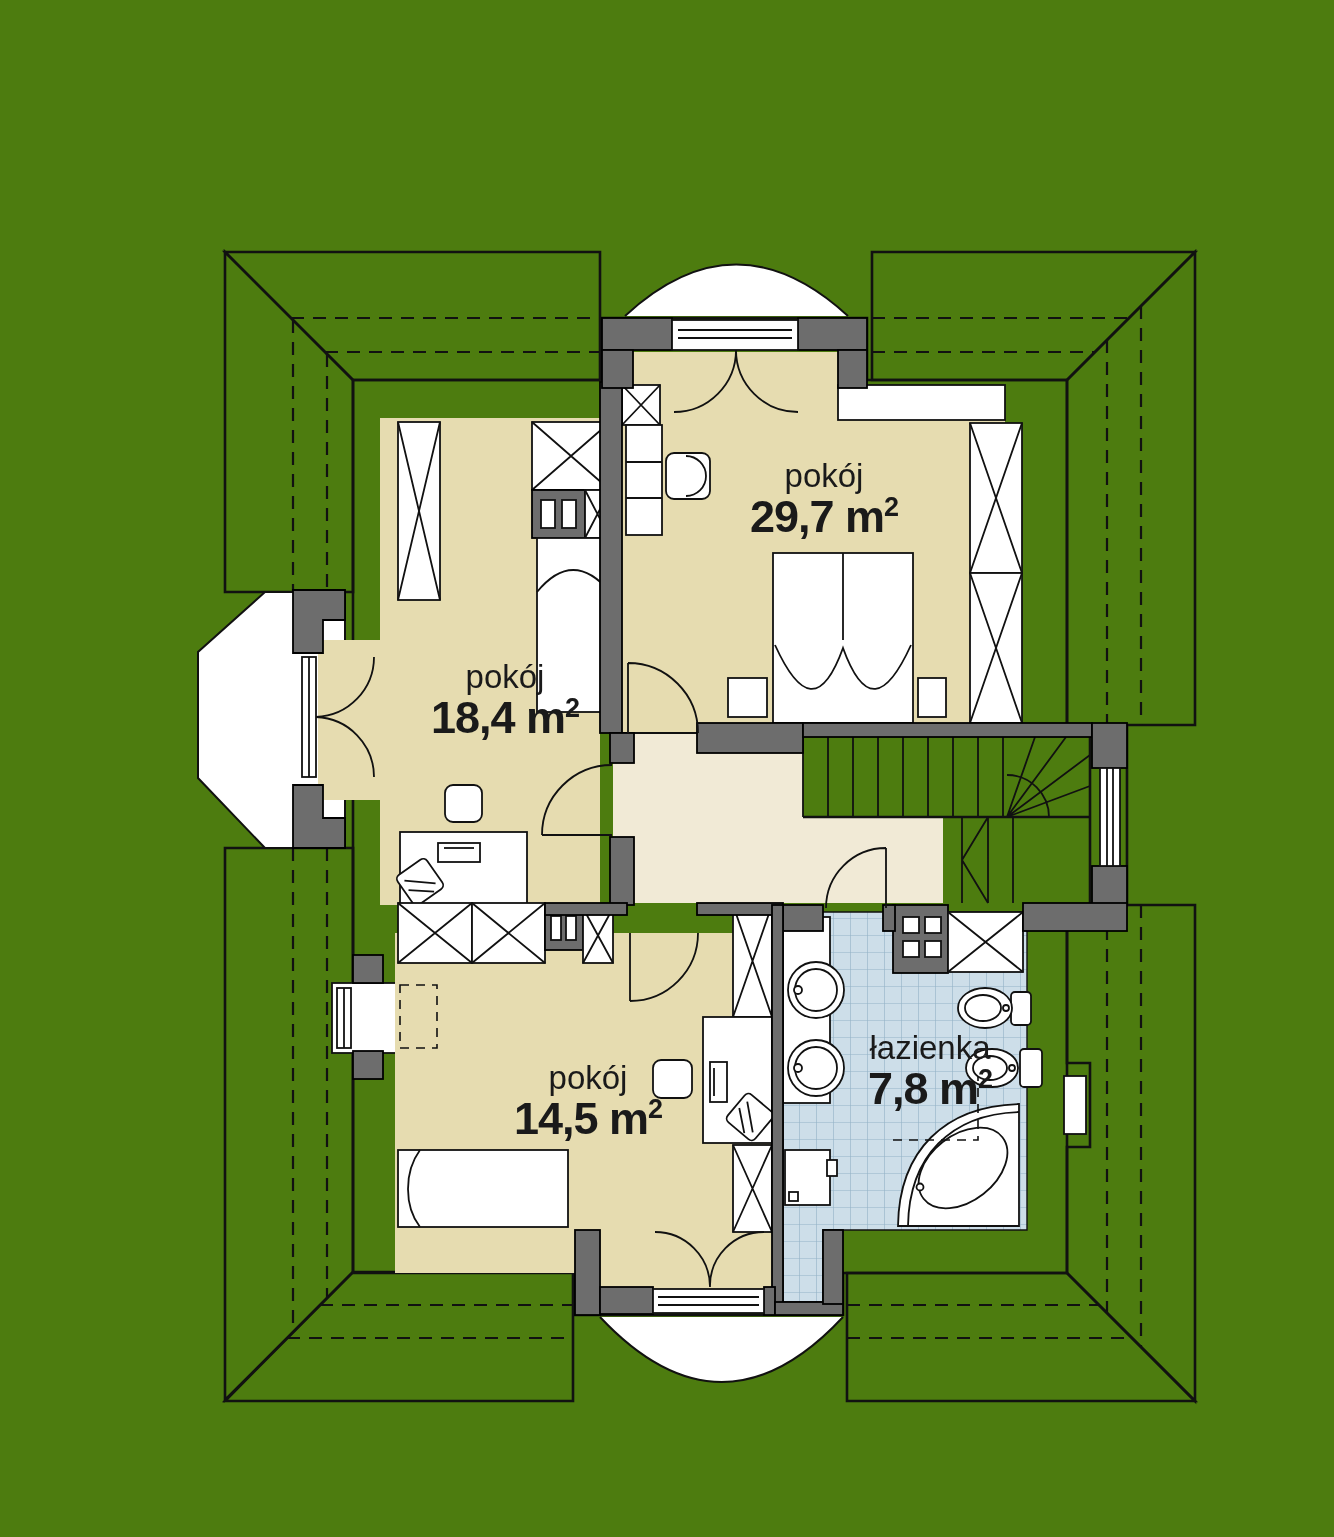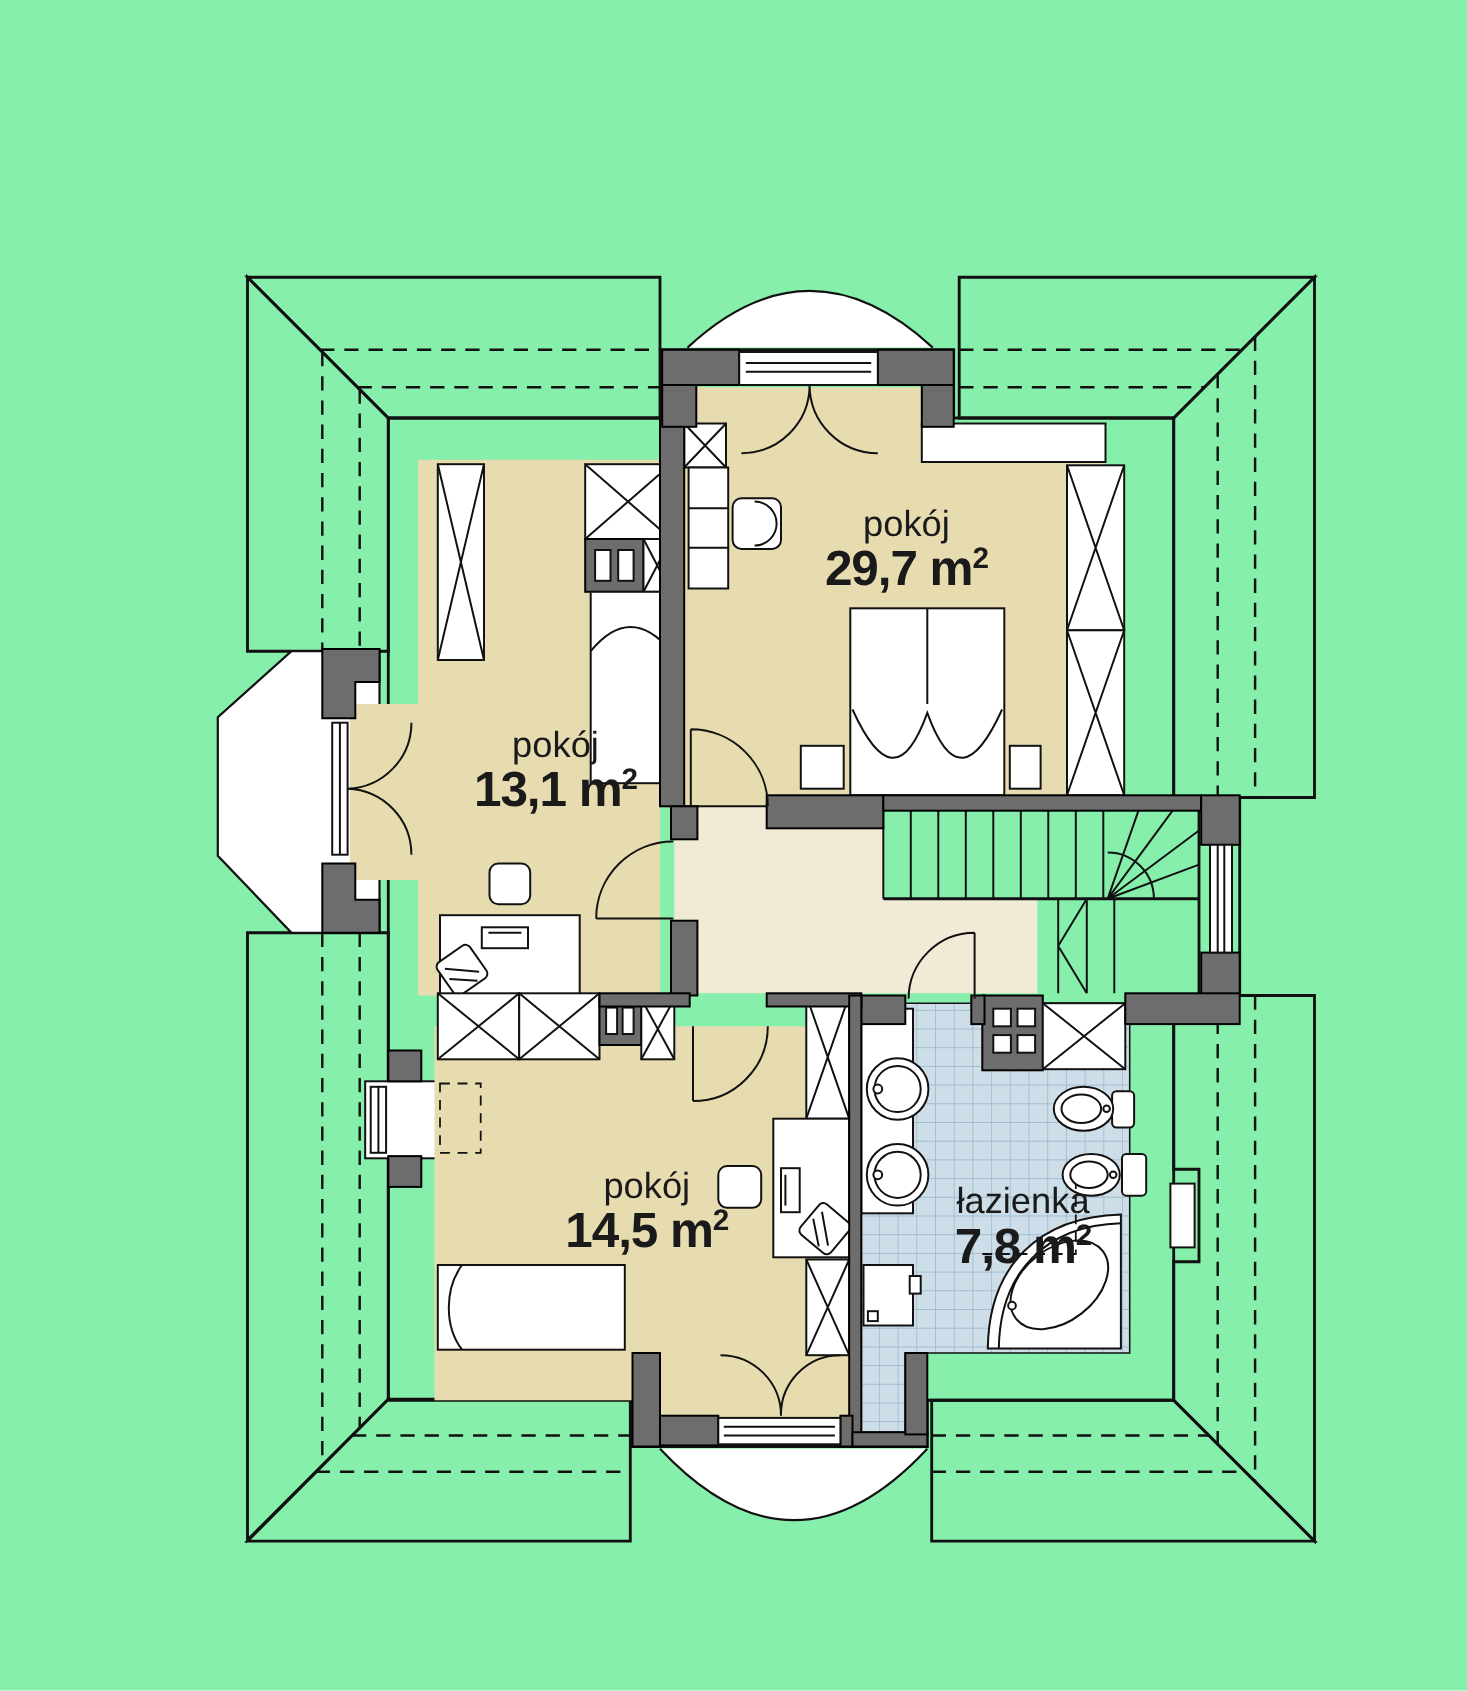--- a/index.html
+++ b/index.html
@@ -1,16 +1,16 @@
 <!DOCTYPE html>
 <html><head>
 <meta charset="utf-8">
 <style>
   html,body{margin:0;padding:0;background:#fff;}
-  .stage{position:relative;width:1334px;height:1537px;background:#86efac;overflow:hidden;
+  .stage{position:relative;width:1334px;height:1537px;background:#4d7c0f;overflow:hidden;
          font-family:"Liberation Sans",sans-serif;}
   .stage svg{position:absolute;left:0;top:0;}
   .ln{stroke:#111;fill:none;stroke-width:1.8;}
   .thick{stroke:#111;fill:none;stroke-width:2.6;}
   .fw{fill:#fff;stroke:#111;stroke-width:1.8;}
   .wall{fill:#6d6d6d;stroke:#000;stroke-width:1.8;}
   .dash{stroke:#111;stroke-width:2.2;fill:none;stroke-dasharray:13 9;}
   .dashthin{stroke:#111;stroke-width:1.6;fill:none;stroke-dasharray:9 7;}
   .room-label{position:absolute;transform:translate(-50%,-50%);text-align:center;
               color:#1a1a1a;line-height:1.04;white-space:nowrap;}
@@ -326,23 +326,23 @@
         </g>
   </g>
 </svg>
 
   <div class="room-label" style="left:824px;top:500px;">
     <span class="room-name">pokój</span>
     <span class="room-area"><span>29,7</span>&nbsp;<span>m</span><sup>2</sup></span>
   </div>
   <div class="room-label" style="left:505px;top:701px;">
     <span class="room-name">pokój</span>
-    <span class="room-area"><span>13,1</span>&nbsp;<span>m</span><sup>2</sup></span>
+    <span class="room-area"><span>18,4</span>&nbsp;<span>m</span><sup>2</sup></span>
   </div>
   <div class="room-label" style="left:588px;top:1102px;">
     <span class="room-name">pokój</span>
     <span class="room-area"><span>14,5</span>&nbsp;<span>m</span><sup>2</sup></span>
   </div>
-  <div class="room-label" style="left:930px;top:1072px;margin-top:44px;">
+  <div class="room-label" style="left:930px;top:1072px;">
     <span class="room-name">łazienka</span>
     <span class="room-area"><span>7,8</span>&nbsp;<span>m</span><sup>2</sup></span>
   </div>
 </div>
 
 </body></html>

